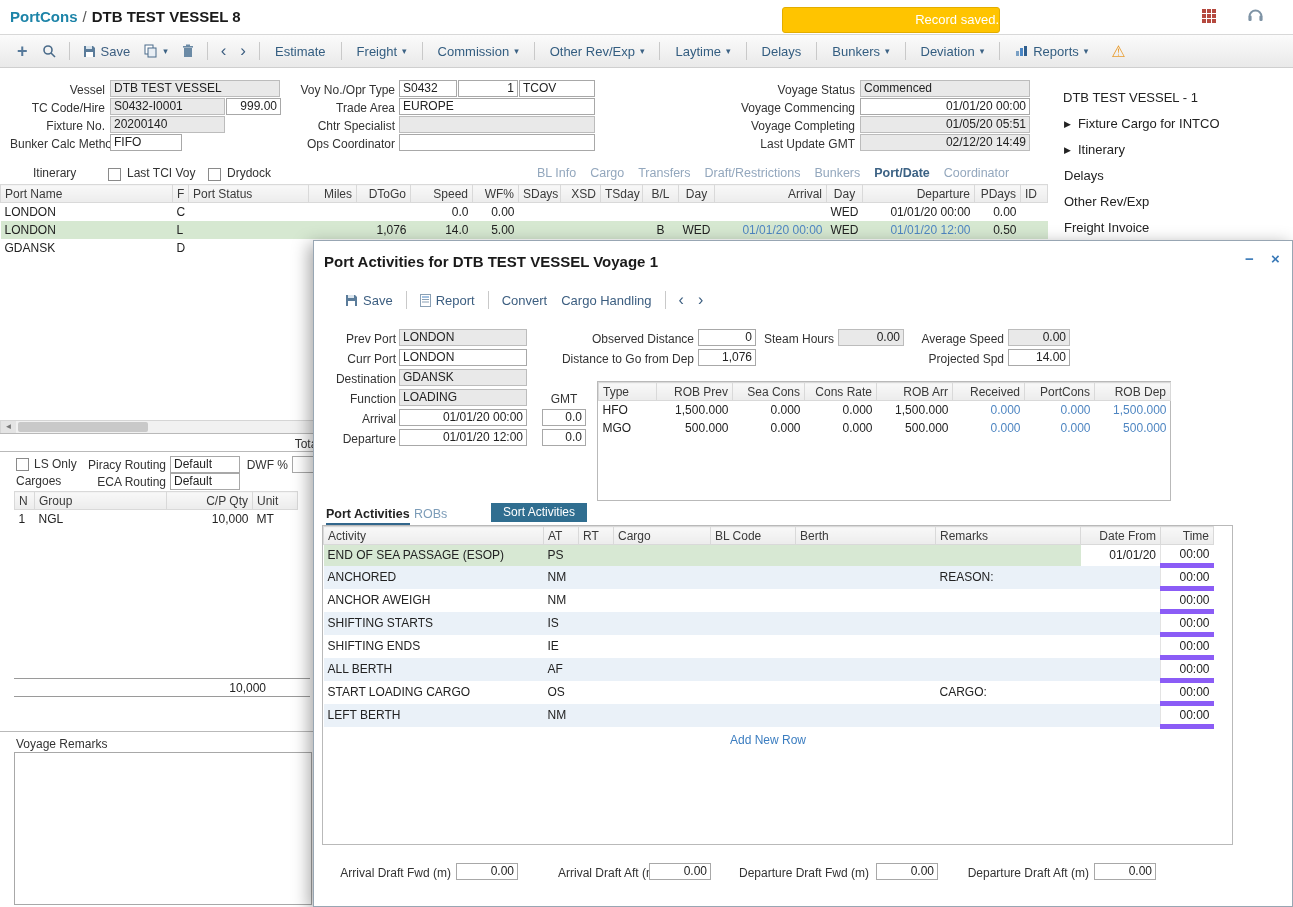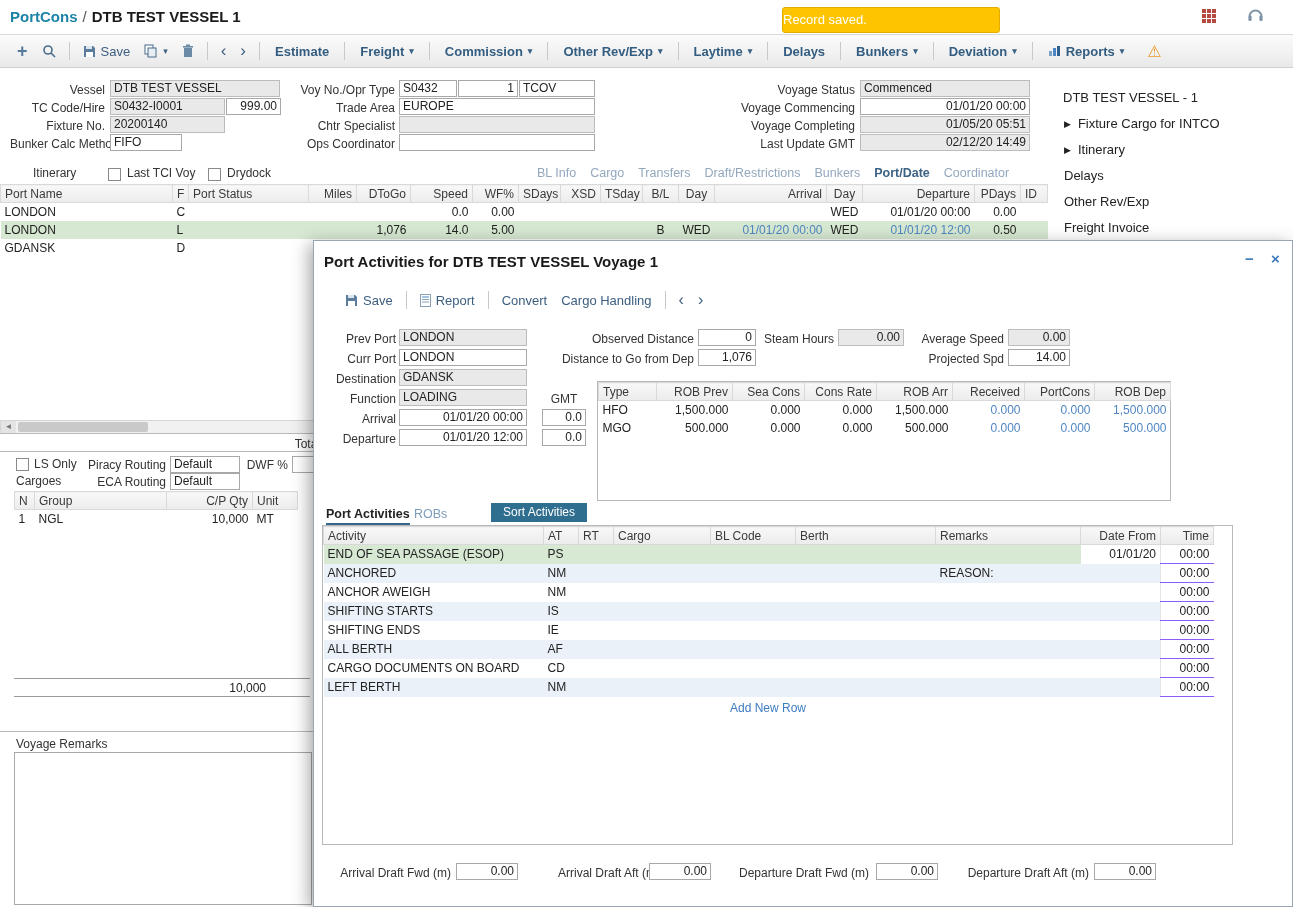--- a/index.html
+++ b/index.html
@@ -4,26 +4,26 @@
 <style>
   *{margin:0;padding:0;box-sizing:border-box}
   html,body{width:1293px;height:907px}
   body{font-family:"Liberation Sans",sans-serif;font-size:12px;color:#222;background:#fff;position:relative;overflow:hidden}
   .abs{position:absolute}
   
   .app-header{position:absolute;left:0;top:0;width:1293px;height:34px;background:#fff}
   .crumb{color:#1d84a8;font-size:15px;font-weight:bold}
   .crumb-sep{color:#555;font-size:15px;margin:0 5px}
   .page-title{color:#1a1a1a;font-size:15px;font-weight:bold}
-  .toast{position:absolute;left:782px;top:7px;width:218px;height:26px;background:#ffc400;border:1px solid #e2ad00;border-radius:3px;color:#fff;font-size:13px;text-align:left;line-height:24px}
+  .toast{position:absolute;left:782px;top:7px;width:218px;height:26px;background:#ffc400;border:1px solid #e2ad00;border-radius:3px;color:#fff;font-size:13px;text-align:right;line-height:24px}
   
   .toolbar{position:absolute;left:0;top:34px;width:1293px;height:34px;background:linear-gradient(#fbfbfb,#e9e9e9);border-top:1px solid #d8d8d8;border-bottom:1px solid #cfcfcf;display:flex;align-items:center;padding:0 10px}
   .tb-btn{display:flex;align-items:center;gap:5px;color:#3c5e80;font-size:13px;padding:2px 7px;cursor:pointer;white-space:nowrap}
   .tb-sep{width:1px;height:18px;background:#c9c9c9;margin:0 6px}
-  .menu-item{color:#335d80;font-weight:bold;font-size:13px;padding:2px 9px;display:flex;align-items:center;gap:5px;white-space:nowrap;cursor:pointer}
+  .menu-item{color:#335d80;font-weight:normal;font-size:13px;padding:2px 9px;display:flex;align-items:center;gap:5px;white-space:nowrap;cursor:pointer}
   .caret{font-size:9px;line-height:9px;color:#3c6284}
   .plus-glyph{font-size:18px;font-weight:bold;color:#56799a;line-height:16px}
   .warn{color:#e89b2d;font-size:16px;margin-left:14px}
   
   .lbl{position:absolute;text-align:right;color:#333;font-size:12px;line-height:17px;white-space:nowrap}
   .fld{position:absolute;height:17px;line-height:15px;border:1px solid #a8a8a8;background:#fff;padding:0 3px;font-size:12px;white-space:nowrap;overflow:hidden}
   .ro{background:#e9e9e9;border-color:#bcbcbc}
   .rt{text-align:right}
   .ctr{text-align:center}
   
@@ -45,21 +45,21 @@
   .itab.active{color:#3c6284;font-weight:bold}
   
   .crg th:nth-child(3),.crg td:nth-child(3){text-align:right}
   
   .bnk th:nth-child(n+2),.bnk td:nth-child(n+2){text-align:right}
   .bnk td:nth-child(n+6){color:#4f86c2}
   
   .act tbody tr:nth-child(even){background:#eaf1f8}
   .act tbody tr.hl{background:#d7e8d3}
   .act th:nth-child(8),.act td:nth-child(8),.act th:nth-child(9),.act td:nth-child(9){text-align:right}
-  .act td:nth-child(9){background:#fff;border-left:1px solid #e3e3e3;border-bottom:1px solid #8b5cf6}
+  .act td:nth-child(9){background:#fff;border-left:1px solid #e3e3e3;border-bottom:5px solid #8b5cf6}
   .act tr.hl td:nth-child(8){background:#fff}
   
   .cb{position:absolute;width:13px;height:13px;border:1px solid #8a8a8a;background:#fff;cursor:pointer}
   .side-item{position:absolute;font-size:13px;color:#222;display:flex;align-items:center;gap:7px;cursor:pointer;white-space:nowrap}
   .tri{font-size:9px;color:#222}
   .scrollbar{position:absolute;left:0;top:420px;width:1047px;height:14px;background:#f1f1f1;border:1px solid #d5d5d5}
   .sb-btn{position:absolute;left:0;top:0;width:15px;height:12px;background:#e4e4e4;color:#777;font-size:8px;text-align:center;line-height:12px;cursor:pointer}
   .sb-thumb{position:absolute;left:17px;top:1px;width:130px;height:10px;background:#c9c9c9;border-radius:2px;cursor:pointer}
   .hline{position:absolute;height:0;border-top:1px solid #b9b9b9}
   
@@ -75,21 +75,21 @@
   .add-row{display:block;width:890px;text-align:center;color:#3b7dc0;font-size:12px;margin-top:4px;cursor:pointer}
   .total-label{position:absolute;left:250px;top:437px;width:70px;text-align:right;color:#333}
   .cargo-total{position:absolute;left:14px;top:678px;width:296px;height:19px;border-top:1px solid #9a9a9a;border-bottom:1px solid #9a9a9a;line-height:18px;text-align:right;padding-right:44px}
   .remarks-box{position:absolute;left:14px;top:752px;width:298px;height:153px;background:#fff;border:1px solid #a8a8a8}
 </style>
 </head>
 <body>
 
 <div class="app-header">
   <span class="abs" style="left:10px;top:8px">
-    <span class="crumb">PortCons</span><span class="crumb-sep">/</span><span class="page-title">DTB TEST VESSEL 1</span>
+    <span class="crumb">PortCons</span><span class="crumb-sep">/</span><span class="page-title">DTB TEST VESSEL 8</span>
   </span>
   <div class="toast">Record saved.</div>
   <span class="abs" style="left:1201px;top:8px"><svg width="16" height="16" viewBox="0 0 16 16">
         <g fill="#b5493f">
           <rect x="1" y="1" width="4" height="4"></rect>
           <rect x="6" y="1" width="4" height="4"></rect>
           <rect x="11" y="1" width="4" height="4"></rect>
           <rect x="1" y="6" width="4" height="4"></rect>
           <rect x="6" y="6" width="4" height="4"></rect>
           <rect x="11" y="6" width="4" height="4"></rect>
@@ -617,27 +617,27 @@
             <td>AF</td>
             <td></td>
             <td></td>
             <td></td>
             <td></td>
             <td></td>
             <td></td>
             <td>00:00</td>
           </tr>
           <tr>
-            <td>CARGO DOCUMENTS ON BOARD</td>
-            <td>CD</td>
-            <td></td>
-            <td></td>
-            <td></td>
-            <td></td>
-            <td></td>
+            <td>START LOADING CARGO</td>
+            <td>OS</td>
+            <td></td>
+            <td></td>
+            <td></td>
+            <td></td>
+            <td>CARGO:</td>
             <td></td>
             <td>00:00</td>
           </tr>
           <tr>
             <td>LEFT BERTH</td>
             <td>NM</td>
             <td></td>
             <td></td>
             <td></td>
             <td></td>

